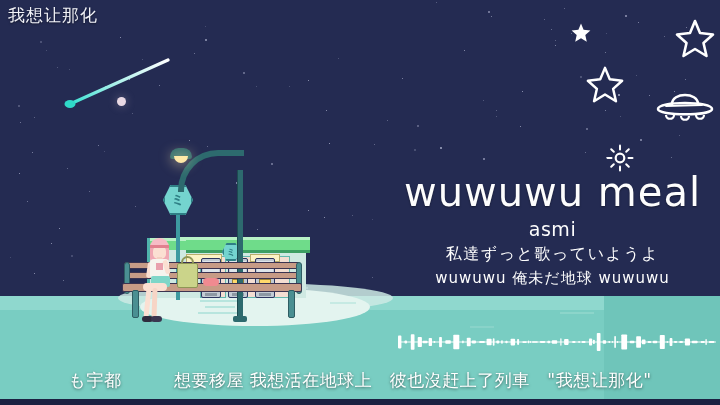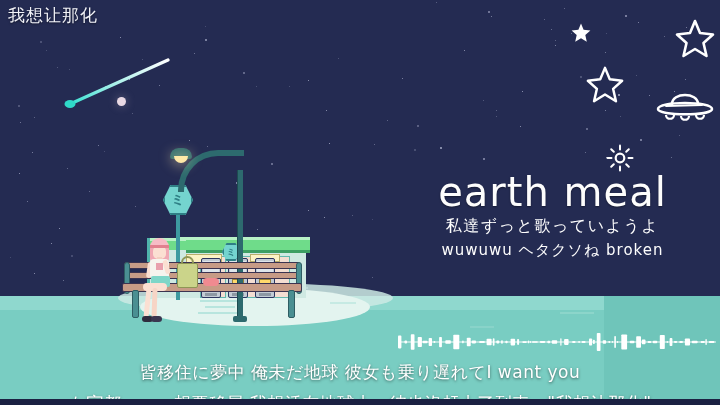--- a/index.html
+++ b/index.html
@@ -510,23 +510,24 @@
   <div class="g g-thigh"></div>
   <div class="g g-leg1"></div>
   <div class="g g-leg2"></div>
   <div class="g g-shoe1"></div>
   <div class="g g-shoe2"></div>
 
   <div class="bag-handle"></div>
   <div class="bag-body"></div>
 
   <div class="titleblock">
-    <div class="song-title">earth meal</div>
+    <div class="song-title">wuwuwu meal</div>
+    <div class="artist">asmi</div>
     <div class="sub-jp">私達ずっと歌っていようよ</div>
-    <div class="sub-jp2">wuwuwu  ヘタクソね  broken</div>
+    <div class="sub-jp2">wuwuwu  俺未だ地球  wuwuwu</div>
   </div>
 
   <svg class="waveform" viewBox="0 0 318 24" preserveAspectRatio="none">
     <line x1="0" y1="12" x2="318" y2="12" stroke="#ffffff" stroke-width="1.1" opacity=".9"></line>
     <g id="wf-bars" fill="#ffffff">
         <rect x="0.0" y="5.6" width="3.4" height="12.8" rx="0.8"></rect>
         <rect x="6.5" y="10.4" width="2.5" height="3.2" rx="0.8"></rect>
         <rect x="12.8" y="4.3" width="3.7" height="15.4" rx="0.8"></rect>
         <rect x="19.7" y="7.1" width="4.2" height="9.9" rx="0.8"></rect>
         <rect x="24.6" y="10.8" width="4.9" height="2.4" rx="0.8"></rect>
@@ -579,20 +580,19 @@
         <rect x="281.3" y="11.0" width="3.6" height="2.1" rx="0.8"></rect>
         <rect x="286.9" y="8.5" width="5.1" height="7.0" rx="0.8"></rect>
         <rect x="293.8" y="10.7" width="5.8" height="2.6" rx="0.8"></rect>
         <rect x="302.7" y="11.0" width="4.1" height="2.0" rx="0.8"></rect>
         <rect x="307.4" y="9.1" width="1.4" height="5.9" rx="0.8"></rect>
         <rect x="310.9" y="11.0" width="5.5" height="2.1" rx="0.8"></rect>
       </g>
   </svg>
 
   <div class="lyrics">
-    <div class="lyric-1">皆移住に夢中 俺未だ地球 彼女も乗り遅れてI want you</div>
     <div class="lyric-2">も宇都　　　想要移屋 我想活在地球上　彼也沒赶上了列車　"我想让那化"</div>
   </div>
 
   <div class="watermark">我想让那化</div>
 
   <div class="letterbox-b"></div>
 </div>
 
 </body></html>

